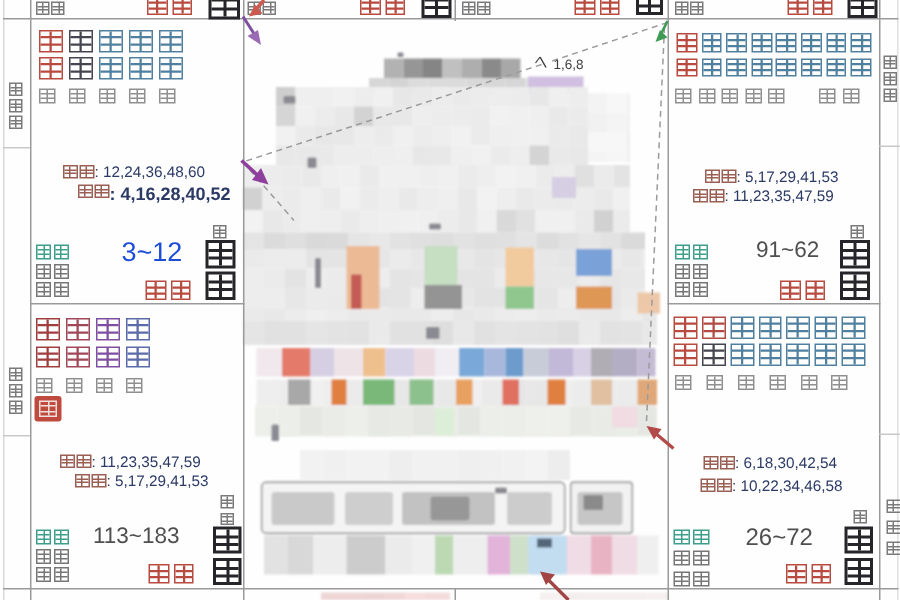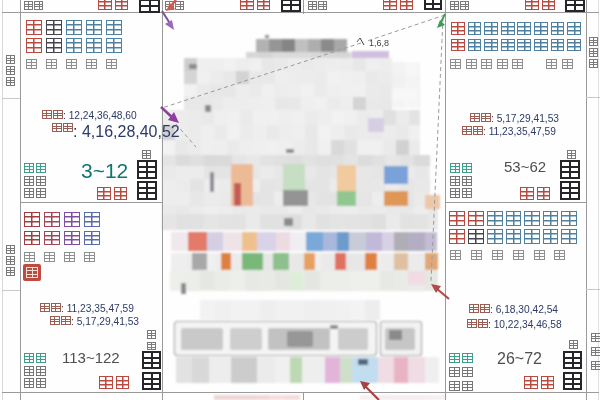--- a/index.html
+++ b/index.html
@@ -582,32 +582,32 @@
 <div class="k" style="left:66px;top:59px;width:11.0px;height:10.3px;color:#8f8f8f;border-width:1.0px;background-size:100% 1.0px,100% 1.0px,1.0px 100%;background-position:0 30%,0 72%,52% 0"></div>
 <div class="k" style="left:86px;top:59px;width:11.0px;height:10.3px;color:#8f8f8f;border-width:1.0px;background-size:100% 1.0px,100% 1.0px,1.0px 100%;background-position:0 30%,0 72%,52% 0"></div>
 <div class="k" style="left:106px;top:59px;width:11.0px;height:10.3px;color:#8f8f8f;border-width:1.0px;background-size:100% 1.0px,100% 1.0px,1.0px 100%;background-position:0 30%,0 72%,52% 0"></div>
 
 <div class="k" style="left:42px;top:110px;width:9.7px;height:9.0px;color:#9a5f52;border-width:1.0px;background-size:100% 1.0px,100% 1.0px,1.0px 100%;background-position:0 30%,0 72%,52% 0"></div>
 <div class="k" style="left:53px;top:110px;width:9.7px;height:9.0px;color:#9a5f52;border-width:1.0px;background-size:100% 1.0px,100% 1.0px,1.0px 100%;background-position:0 30%,0 72%,52% 0"></div>
 <div class="t" style="left:63px;top:110px;font-size:10.2px;color:#2c3a66;font-weight:400;letter-spacing:0px">: 12,24,36,48,60</div>
 
 <div class="k" style="left:52px;top:123px;width:9.7px;height:9.0px;color:#9a5f52;border-width:1.0px;background-size:100% 1.0px,100% 1.0px,1.0px 100%;background-position:0 30%,0 72%,52% 0"></div>
 <div class="k" style="left:63px;top:123px;width:9.7px;height:9.0px;color:#9a5f52;border-width:1.0px;background-size:100% 1.0px,100% 1.0px,1.0px 100%;background-position:0 30%,0 72%,52% 0"></div>
-<div class="t" style="left:73px;top:123px;font-size:16px;color:#2c3a66;font-weight:400;letter-spacing:0px">: 4,16,28,40,52</div>
+<div class="t" style="left:73px;top:123px;font-size:12px;color:#2c3a66;font-weight:700;letter-spacing:0px">: 4,16,28,40,52</div>
 
 <div class="k" style="left:24.0px;top:163px;width:10.1px;height:9.5px;color:#3d9e8c;border-width:1.0px;background-size:100% 1.0px,100% 1.0px,1.0px 100%;background-position:0 30%,0 72%,52% 0"></div>
 <div class="k" style="left:35.5px;top:163px;width:10.1px;height:9.5px;color:#3d9e8c;border-width:1.0px;background-size:100% 1.0px,100% 1.0px,1.0px 100%;background-position:0 30%,0 72%,52% 0"></div>
 
 <div class="k" style="left:24.0px;top:176px;width:10.1px;height:9.5px;color:#767676;border-width:1.0px;background-size:100% 1.0px,100% 1.0px,1.0px 100%;background-position:0 30%,0 72%,52% 0"></div>
 <div class="k" style="left:35.5px;top:176px;width:10.1px;height:9.5px;color:#767676;border-width:1.0px;background-size:100% 1.0px,100% 1.0px,1.0px 100%;background-position:0 30%,0 72%,52% 0"></div>
 
 <div class="k" style="left:24.0px;top:188px;width:10.1px;height:9.5px;color:#767676;border-width:1.0px;background-size:100% 1.0px,100% 1.0px,1.0px 100%;background-position:0 30%,0 72%,52% 0"></div>
 <div class="k" style="left:35.5px;top:188px;width:10.1px;height:9.5px;color:#767676;border-width:1.0px;background-size:100% 1.0px,100% 1.0px,1.0px 100%;background-position:0 30%,0 72%,52% 0"></div>
 
-<div class="t" style="left:81px;top:159px;font-size:21px;color:#0f766e;font-weight:400;letter-spacing:0px">3~12</div>
+<div class="t" style="left:81px;top:159px;font-size:18px;color:#1d4ed8;font-weight:400;letter-spacing:0px">3~12</div>
 
 <div class="k" style="left:97.0px;top:187px;width:13.8px;height:12.9px;color:#b84a40;border-width:1.5px;background-size:100% 1.5px,100% 1.5px,1.5px 100%;background-position:0 30%,0 72%,52% 0"></div>
 <div class="k" style="left:113.5px;top:187px;width:13.8px;height:12.9px;color:#b84a40;border-width:1.5px;background-size:100% 1.5px,100% 1.5px,1.5px 100%;background-position:0 30%,0 72%,52% 0"></div>
 
 <div class="k" style="left:142px;top:150px;width:9.2px;height:8.6px;color:#7a7a7a;border-width:1.0px;background-size:100% 1.0px,100% 1.0px,1.0px 100%;background-position:0 30%,0 72%,52% 0"></div>
 
 <div class="k" style="left:137px;top:160px;width:20.2px;height:18.9px;color:#26262a;border-width:2.2px;background-size:100% 2.2px,100% 2.2px,2.2px 100%;background-position:0 30%,0 72%,52% 0"></div>
 <div class="k" style="left:137px;top:181px;width:20.2px;height:18.9px;color:#26262a;border-width:2.2px;background-size:100% 2.2px,100% 2.2px,2.2px 100%;background-position:0 30%,0 72%,52% 0"></div>
 
 <div class="k" style="left:24px;top:212.0px;width:15.6px;height:14.6px;color:#a03e3e;border-width:1.5px;background-size:100% 1.5px,100% 1.5px,1.5px 100%;background-position:0 30%,0 72%,52% 0"></div>
@@ -640,21 +640,21 @@
 
 <div class="k" style="left:24.0px;top:353px;width:10.1px;height:9.5px;color:#3d9e8c;border-width:1.0px;background-size:100% 1.0px,100% 1.0px,1.0px 100%;background-position:0 30%,0 72%,52% 0"></div>
 <div class="k" style="left:35.5px;top:353px;width:10.1px;height:9.5px;color:#3d9e8c;border-width:1.0px;background-size:100% 1.0px,100% 1.0px,1.0px 100%;background-position:0 30%,0 72%,52% 0"></div>
 
 <div class="k" style="left:24.0px;top:366px;width:10.1px;height:9.5px;color:#767676;border-width:1.0px;background-size:100% 1.0px,100% 1.0px,1.0px 100%;background-position:0 30%,0 72%,52% 0"></div>
 <div class="k" style="left:35.5px;top:366px;width:10.1px;height:9.5px;color:#767676;border-width:1.0px;background-size:100% 1.0px,100% 1.0px,1.0px 100%;background-position:0 30%,0 72%,52% 0"></div>
 
 <div class="k" style="left:24.0px;top:378px;width:10.1px;height:9.5px;color:#767676;border-width:1.0px;background-size:100% 1.0px,100% 1.0px,1.0px 100%;background-position:0 30%,0 72%,52% 0"></div>
 <div class="k" style="left:35.5px;top:378px;width:10.1px;height:9.5px;color:#767676;border-width:1.0px;background-size:100% 1.0px,100% 1.0px,1.0px 100%;background-position:0 30%,0 72%,52% 0"></div>
 
-<div class="t" style="left:62px;top:350px;font-size:15px;color:#4f4f4f;font-weight:400;letter-spacing:0px">113~122</div>
+<div class="t" style="left:62px;top:350px;font-size:15px;color:#4f4f4f;font-weight:400;letter-spacing:0px">113~183</div>
 
 <div class="k" style="left:99.0px;top:376px;width:13.8px;height:12.9px;color:#b84a40;border-width:1.5px;background-size:100% 1.5px,100% 1.5px,1.5px 100%;background-position:0 30%,0 72%,52% 0"></div>
 <div class="k" style="left:115.5px;top:376px;width:13.8px;height:12.9px;color:#b84a40;border-width:1.5px;background-size:100% 1.5px,100% 1.5px,1.5px 100%;background-position:0 30%,0 72%,52% 0"></div>
 
 <div class="k" style="left:147px;top:330.0px;width:9.2px;height:8.6px;color:#7a7a7a;border-width:1.0px;background-size:100% 1.0px,100% 1.0px,1.0px 100%;background-position:0 30%,0 72%,52% 0"></div>
 <div class="k" style="left:147px;top:341.5px;width:9.2px;height:8.6px;color:#7a7a7a;border-width:1.0px;background-size:100% 1.0px,100% 1.0px,1.0px 100%;background-position:0 30%,0 72%,52% 0"></div>
 
 <div class="k" style="left:142px;top:351px;width:19.3px;height:18.1px;color:#26262a;border-width:2.2px;background-size:100% 2.2px,100% 2.2px,2.2px 100%;background-position:0 30%,0 72%,52% 0"></div>
 <div class="k" style="left:142px;top:372px;width:19.3px;height:18.1px;color:#26262a;border-width:2.2px;background-size:100% 2.2px,100% 2.2px,2.2px 100%;background-position:0 30%,0 72%,52% 0"></div>
 
@@ -694,21 +694,21 @@
 
 <div class="k" style="left:450.0px;top:163px;width:10.1px;height:9.5px;color:#3d9e8c;border-width:1.0px;background-size:100% 1.0px,100% 1.0px,1.0px 100%;background-position:0 30%,0 72%,52% 0"></div>
 <div class="k" style="left:461.5px;top:163px;width:10.1px;height:9.5px;color:#3d9e8c;border-width:1.0px;background-size:100% 1.0px,100% 1.0px,1.0px 100%;background-position:0 30%,0 72%,52% 0"></div>
 
 <div class="k" style="left:450.0px;top:176px;width:10.1px;height:9.5px;color:#767676;border-width:1.0px;background-size:100% 1.0px,100% 1.0px,1.0px 100%;background-position:0 30%,0 72%,52% 0"></div>
 <div class="k" style="left:461.5px;top:176px;width:10.1px;height:9.5px;color:#767676;border-width:1.0px;background-size:100% 1.0px,100% 1.0px,1.0px 100%;background-position:0 30%,0 72%,52% 0"></div>
 
 <div class="k" style="left:450.0px;top:188px;width:10.1px;height:9.5px;color:#767676;border-width:1.0px;background-size:100% 1.0px,100% 1.0px,1.0px 100%;background-position:0 30%,0 72%,52% 0"></div>
 <div class="k" style="left:461.5px;top:188px;width:10.1px;height:9.5px;color:#767676;border-width:1.0px;background-size:100% 1.0px,100% 1.0px,1.0px 100%;background-position:0 30%,0 72%,52% 0"></div>
 
-<div class="t" style="left:504px;top:159px;font-size:15px;color:#4f4f4f;font-weight:400;letter-spacing:0px">53~62</div>
+<div class="t" style="left:504px;top:159px;font-size:15px;color:#4f4f4f;font-weight:400;letter-spacing:0px">91~62</div>
 
 <div class="k" style="left:520.0px;top:187px;width:13.8px;height:12.9px;color:#b84a40;border-width:1.5px;background-size:100% 1.5px,100% 1.5px,1.5px 100%;background-position:0 30%,0 72%,52% 0"></div>
 <div class="k" style="left:536.5px;top:187px;width:13.8px;height:12.9px;color:#b84a40;border-width:1.5px;background-size:100% 1.5px,100% 1.5px,1.5px 100%;background-position:0 30%,0 72%,52% 0"></div>
 
 <div class="k" style="left:567px;top:150px;width:9.2px;height:8.6px;color:#7a7a7a;border-width:1.0px;background-size:100% 1.0px,100% 1.0px,1.0px 100%;background-position:0 30%,0 72%,52% 0"></div>
 
 <div class="k" style="left:560px;top:160px;width:20.2px;height:18.9px;color:#26262a;border-width:2.2px;background-size:100% 2.2px,100% 2.2px,2.2px 100%;background-position:0 30%,0 72%,52% 0"></div>
 <div class="k" style="left:560px;top:181px;width:20.2px;height:18.9px;color:#26262a;border-width:2.2px;background-size:100% 2.2px,100% 2.2px,2.2px 100%;background-position:0 30%,0 72%,52% 0"></div>
 
 <div class="k" style="left:449px;top:211px;width:15.6px;height:14.6px;color:#b84a40;border-width:1.5px;background-size:100% 1.5px,100% 1.5px,1.5px 100%;background-position:0 30%,0 72%,52% 0"></div>

